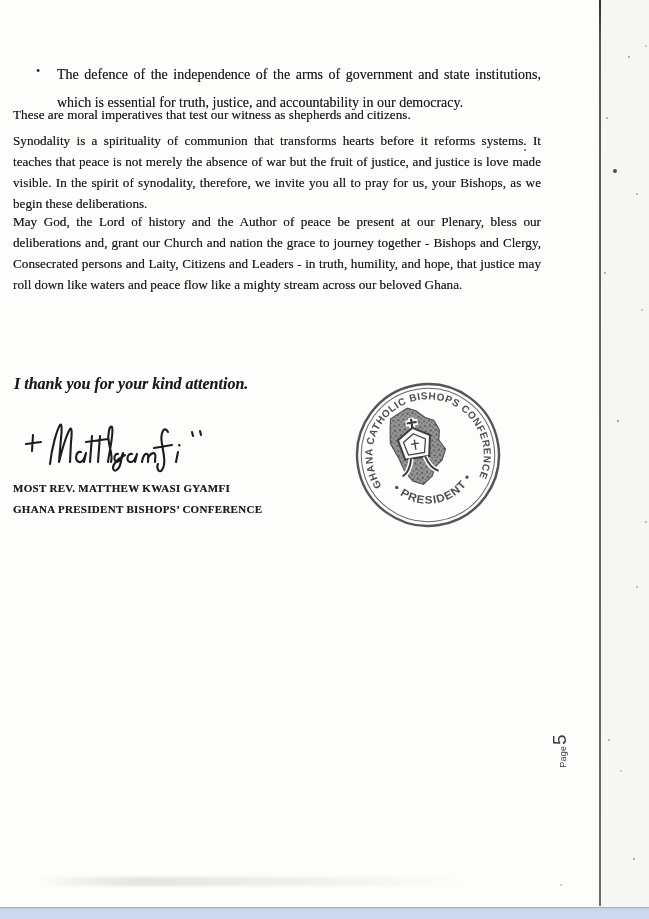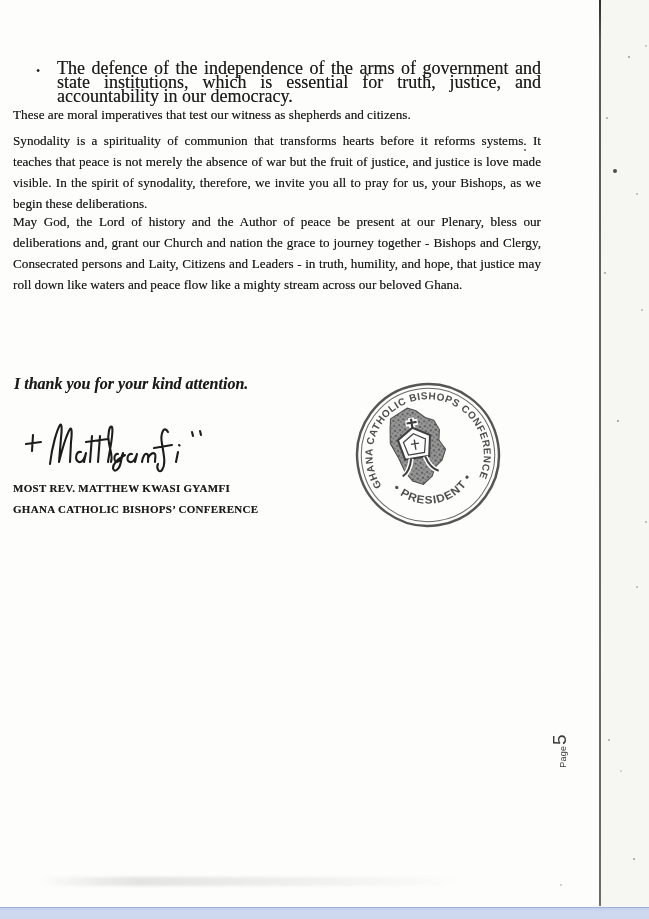--- a/index.html
+++ b/index.html
@@ -14,21 +14,21 @@
   .para{
     margin:0;width:528px;left:13px;
     font-size:13.2px;line-height:21px;text-align:justify;
     text-shadow:0 0 .4px rgba(10,10,10,.55);
   }
   .bullet-row{
     left:36px;top:61px;width:505px;display:flex;align-items:flex-start;
   }
   .bullet{width:21px;flex:0 0 21px;font-size:12px;line-height:21px;text-align:left;}
   .bullet-text{
-    width:484px;font-size:18px;line-height:14px;text-align:justify;
+    width:484px;font-size:14px;line-height:28px;text-align:justify;
     text-shadow:0 0 .4px rgba(10,10,10,.55);
   }
   .closing{
     left:14px;top:375px;width:400px;margin:0;
     font-size:16px;font-weight:bold;font-style:italic;
     text-shadow:0 0 .4px rgba(10,10,10,.5);
   }
   .signatory{left:13px;top:478px;width:420px;}
   .signatory div{
     font-size:11px;font-weight:bold;line-height:21px;letter-spacing:.3px;
@@ -100,21 +100,21 @@
       M118,40 C113,39 112,47 116,48 C120,49 122,43 123,40 L121,48
       M128,48 C129,42 131,39 133,40 C135,41 134,45 134,48 M134,44 C136,40 139,38 141,40 C142,41 141,45 141,48
       M154,18 C150,11 146,19 148,30 C150,42 152,50 148,56 C145,60 142,54 144,50 M140,34 L158,31
       M164,38 L162,48 M165,31 L165.6,31.6
       M178,18 L179,22 M186,17 L187,21"></path>
   </svg>
   <span class="sr-only">+ Matthyamfi</span>
 
   <div class="abs signatory">
     <div>MOST REV. MATTHEW KWASI GYAMFI</div>
-    <div>GHANA CATHOLIC BISHOPS’ CONFERENCE</div>
+    <div>GHANA PRESIDENT BISHOPS’ CONFERENCE</div>
   </div>
 
   <svg class="abs seal-svg" width="152" height="152" viewBox="0 0 150 150">
     <defs>
       <pattern id="speckle" width="5" height="5" patternUnits="userSpaceOnUse">
         <rect width="5" height="5" fill="#8d8d8d"></rect>
         <circle cx="1.5" cy="1.5" r="1.1" fill="#4a4a4a"></circle>
         <circle cx="3.8" cy="3.6" r="0.9" fill="#5d5d5d"></circle>
       </pattern>
       <path id="arcTop" d="M25.2,98.2 A55,55 0 1 1 120.1,106.6" fill="none"></path>

